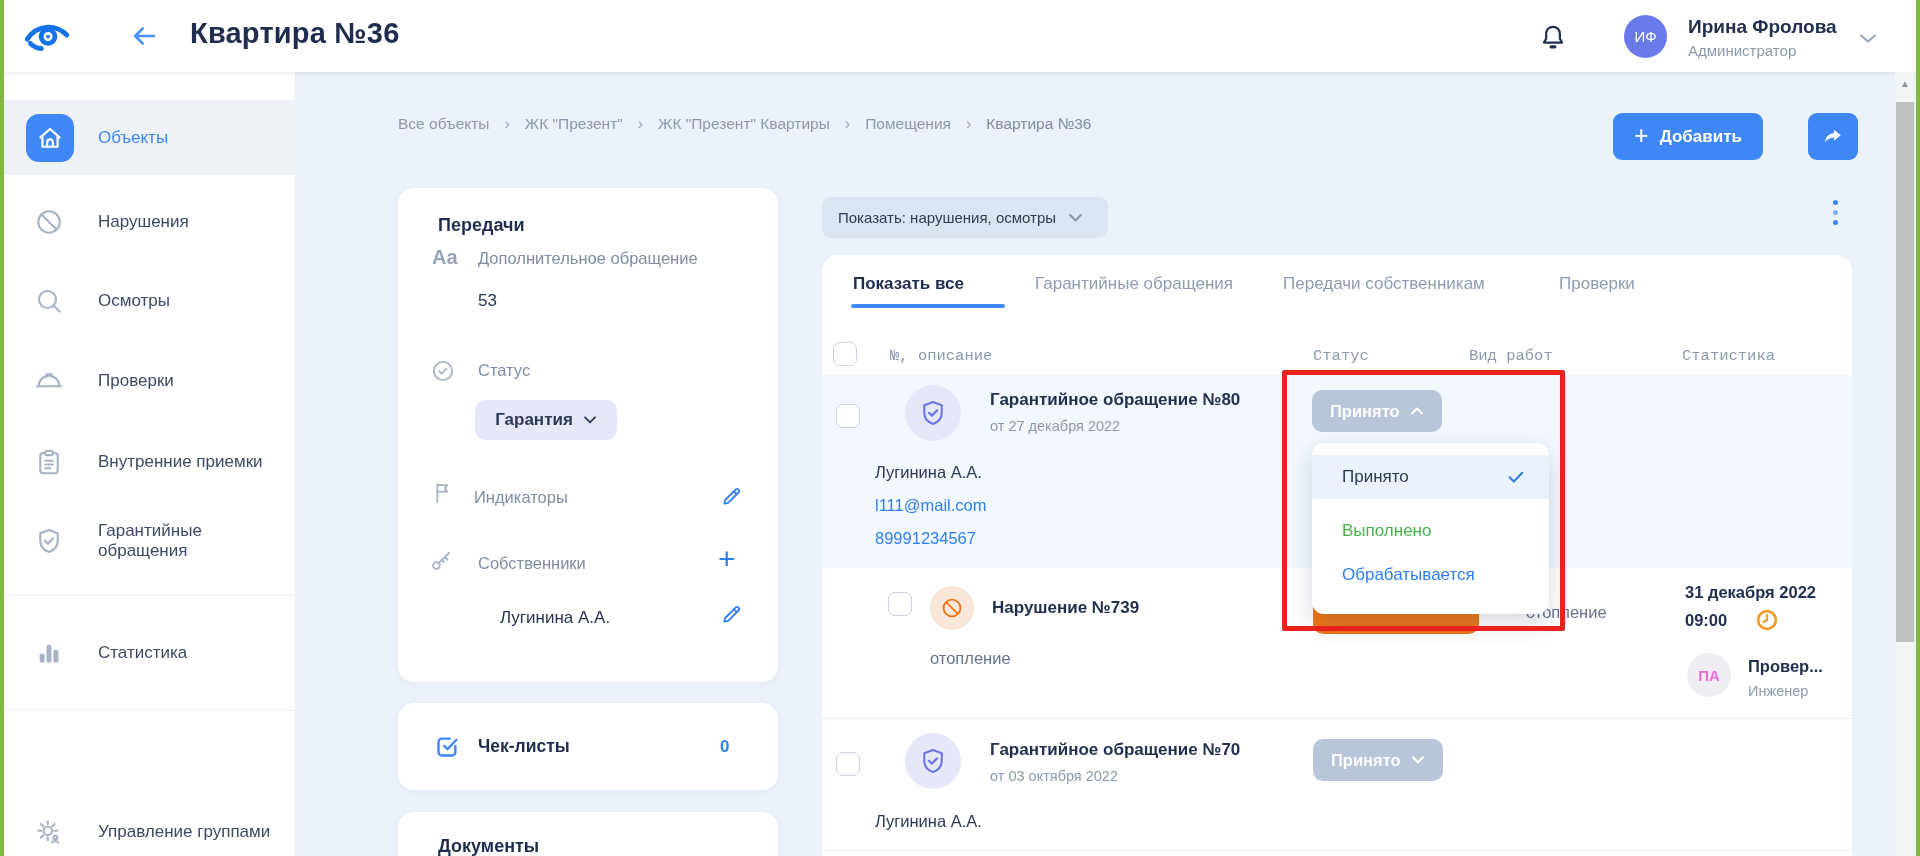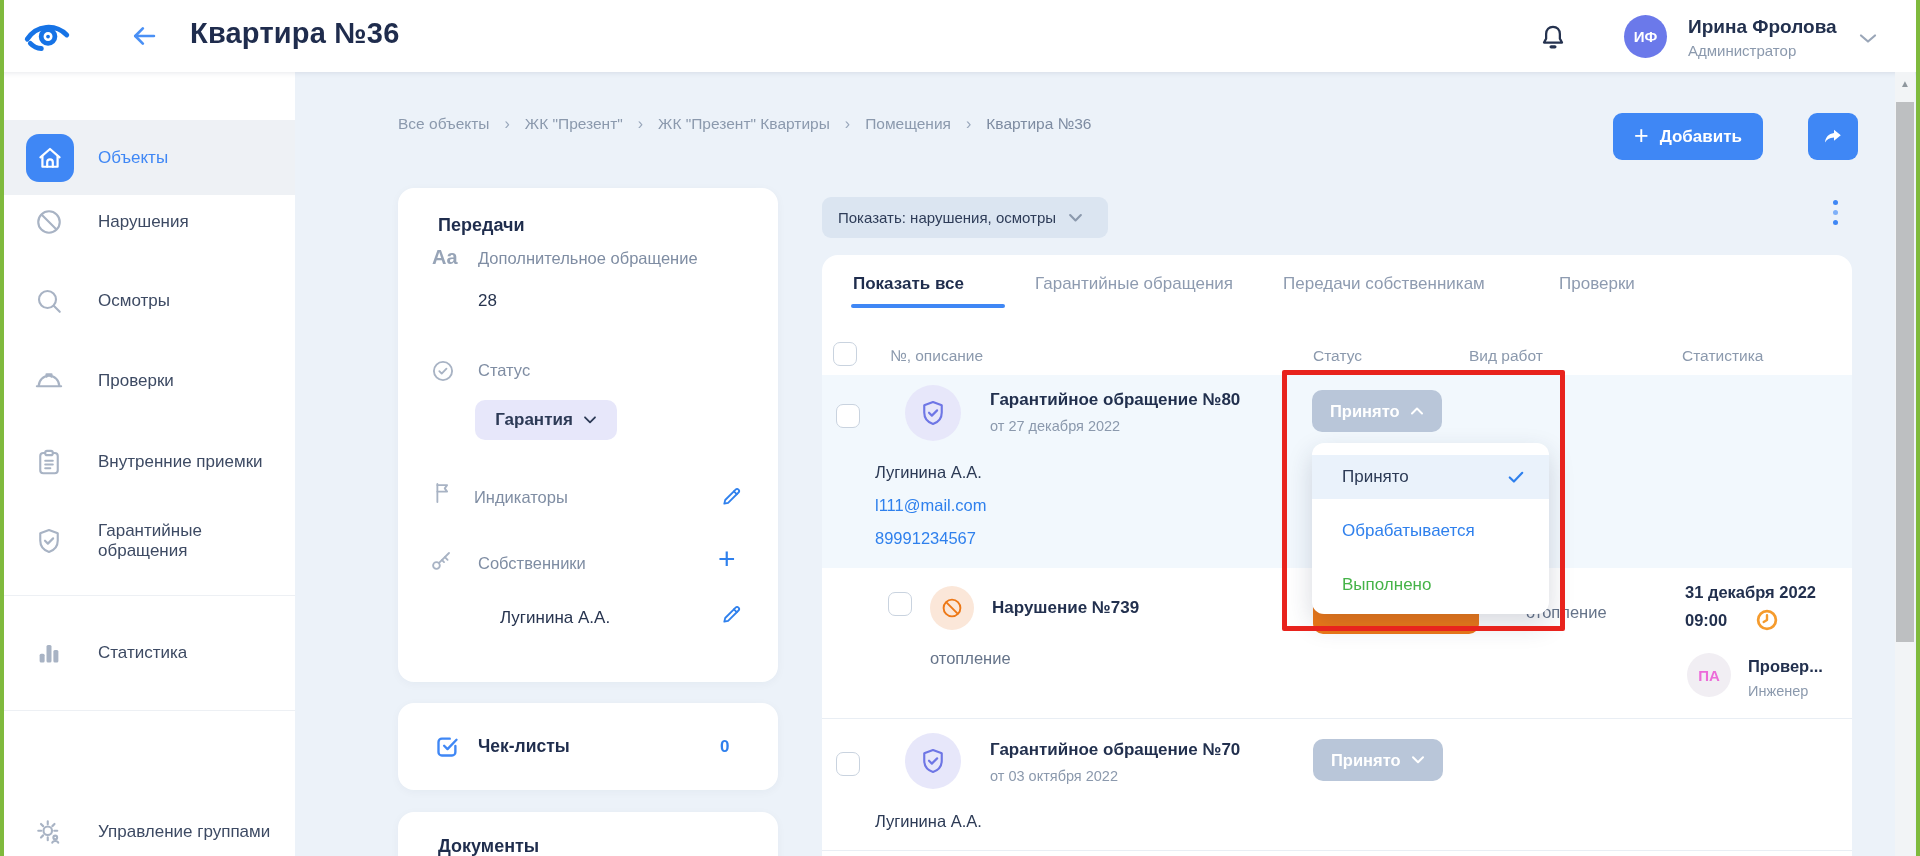--- a/index.html
+++ b/index.html
@@ -12,28 +12,28 @@
   .edge { position:absolute; top:0; bottom:0; width:4px; background:#7FBA3D; z-index:90; }
   .edge.left { left:0; } .edge.right { right:0; }
 
   
   .header { position:absolute; left:0; top:0; width:1920px; height:72px; background:#fff;
             box-shadow:0 1px 5px rgba(25,41,74,.10); z-index:40; }
   .page-title { position:absolute; left:190px; top:17px; font-size:29px; font-weight:700; color:#1F2C4D; letter-spacing:.2px; }
   .user-name { position:absolute; left:1688px; top:16px; font-size:19px; font-weight:700; color:#22304E; }
   .user-role { position:absolute; left:1688px; top:42px; font-size:15px; color:#8B99AD; }
   .avatar { position:absolute; left:1624px; top:15px; width:43px; height:43px; border-radius:50%;
-            background:#6B79EA; color:#fff; font-size:15px; font-weight:700;
+            background:#6B79EA; color:#fff; font-size:15px; font-weight:400;
             display:flex; align-items:center; justify-content:center; }
 
   
   .sidebar { position:absolute; left:4px; top:72px; width:291px; height:784px; background:#fff; z-index:20; }
   .side-item { position:absolute; left:0; width:291px; height:76px; display:flex; align-items:center; cursor:pointer; }
   .side-item .lbl { position:absolute; left:94px; font-size:17px; color:#3D4A63; }
-  .side-item.active { background:#EEF1F5;margin-top:20px; }
+  .side-item.active { background:#EEF1F5; }
   .side-item.active .lbl { color:#3F87F5; font-weight:500; }
   .side-div { position:absolute; left:0; width:291px; height:1px; background:#EDF0F4; }
   .sic { position:absolute; left:30px; width:30px; height:30px; stroke:#A8B3C4; fill:none;
          stroke-width:1.7; stroke-linecap:round; stroke-linejoin:round; }
   .tile { position:absolute; left:22px; width:48px; height:48px; border-radius:13px; background:#3F87F5;
           display:flex; align-items:center; justify-content:center; }
 
   
   .breadcrumb { position:absolute; left:398px; top:115px; display:flex; gap:15px; align-items:center;
                 font-size:15.5px; color:#8B99AD; }
@@ -65,21 +65,21 @@
   .filter-chip span { font-size:15px; color:#2E3C58; }
   .dots { position:absolute; left:1833px; top:200px; width:6px; cursor:pointer; }
   .dots i { display:block; width:5px; height:5px; border-radius:50%; background:#3F87F5; margin-bottom:5px; }
   .dots i.mid { background:#7FB0F8; }
 
   .panel { position:absolute; left:822px; top:255px; width:1030px; height:601px; background:#fff;
            border-radius:16px 16px 0 0; }
   .tab { position:absolute; top:19px; font-size:17px; color:#8E9BB0; cursor:pointer; white-space:nowrap; }
   .tab.active { color:#1F2D4D; font-weight:700; }
   .tab-underline { position:absolute; top:49px; height:4px; border-radius:2px; background:#3F87F5; }
-  .th { position:absolute; font-size:15.5px; color:#8B99AD; }
+  .th { position:absolute; font-size:15.5px; color:#8B99AD;font-family:Liberation Mono, monospace; }
   .hline { position:absolute; left:0; width:1030px; height:1px; background:#E9EEF4; }
   .checkbox { position:absolute; width:24px; height:24px; border:1.5px solid #C9D3DF; border-radius:7px; background:#fff; cursor:pointer; }
   .row-bg { position:absolute; left:0; top:120px; width:1030px; height:193px; background:#F2F8FD; }
   .circ { position:absolute; border-radius:50%; display:flex; align-items:center; justify-content:center; }
   .circ.purple { background:#E7E7FA; }
   .circ.orangeb { background:#FBE7D9; }
   .row-title { position:absolute; font-size:17px; font-weight:700; color:#22304E; white-space:nowrap; }
   .row-sub { position:absolute; font-size:14.5px; color:#8B99AD; }
   .link { position:absolute; font-size:16.5px; color:#2F80ED; cursor:pointer; }
   .plain { position:absolute; font-size:16.5px; color:#2C3A55; }
@@ -250,21 +250,21 @@
     <svg width="26" height="24" viewBox="0 0 24 24">
       <path fill="#fff" d="M13 4.8 l6.8 5.5 L13 15.8 v-3.3 C8.3 12.7 5.6 14.3 4 17.6 C4.4 12.2 7.6 8.8 13 8 Z"></path>
     </svg>
   </button>
 
   <div class="card" style="left:398px;top:188px;width:380px;height:494px">
     <div class="card-title abs" style="left:40px;top:27px">Передачи</div>
 
     <div class="aa-ic abs" style="left:34px;top:58px">Aa</div>
     <div class="f-label abs" style="left:80px;top:61px">Дополнительное обращение</div>
-    <div class="f-value abs" style="left:80px;top:103px">28</div>
+    <div class="f-value abs" style="left:80px;top:103px">53</div>
 
     <svg class="mini-svg abs" style="left:32px;top:170px" viewBox="0 0 24 24">
       <circle cx="12" cy="12" r="8.4"></circle>
         <path d="M8.6 12.2l2.2 2.2 4.4-4.6"></path>
     </svg>
     <div class="f-label abs" style="left:80px;top:173px">Статус</div>
     <div class="pill-lav" style="top:212px">
       <span>Гарантия</span>
       <svg width="14" height="10" viewBox="0 0 14 9">
         <path d="M2 1.8 l5 5 5-5" stroke="#2D3A56" stroke-width="1.8" fill="none" stroke-linecap="round" stroke-linejoin="round"></path>
@@ -400,25 +400,25 @@
 
   <div class="pill-orange"></div>
 
   <div class="dropdown">
     <div class="dd-item sel">
       <span>Принято</span>
       <svg width="22" height="20" viewBox="0 0 24 24">
         <path d="M4.5 12.5 l5 5 L19.5 7" stroke="#2F80ED" stroke-width="2.6" fill="none" stroke-linecap="round" stroke-linejoin="round"></path>
       </svg>
     </div>
+    <div class="dd-item done">
+      <span>Выполнено</span>
+    </div>
     <div class="dd-item proc">
       <span>Обрабатывается</span>
-    </div>
-    <div class="dd-item done">
-      <span>Выполнено</span>
     </div>
   </div>
 
   <div class="pill-status pill-open">
     <span>Принято</span>
     <svg width="14" height="10" viewBox="0 0 14 9">
       <path d="M2 7 l5-5 5 5" stroke="#fff" stroke-width="2" fill="none" stroke-linecap="round" stroke-linejoin="round"></path>
     </svg>
   </div>
 

